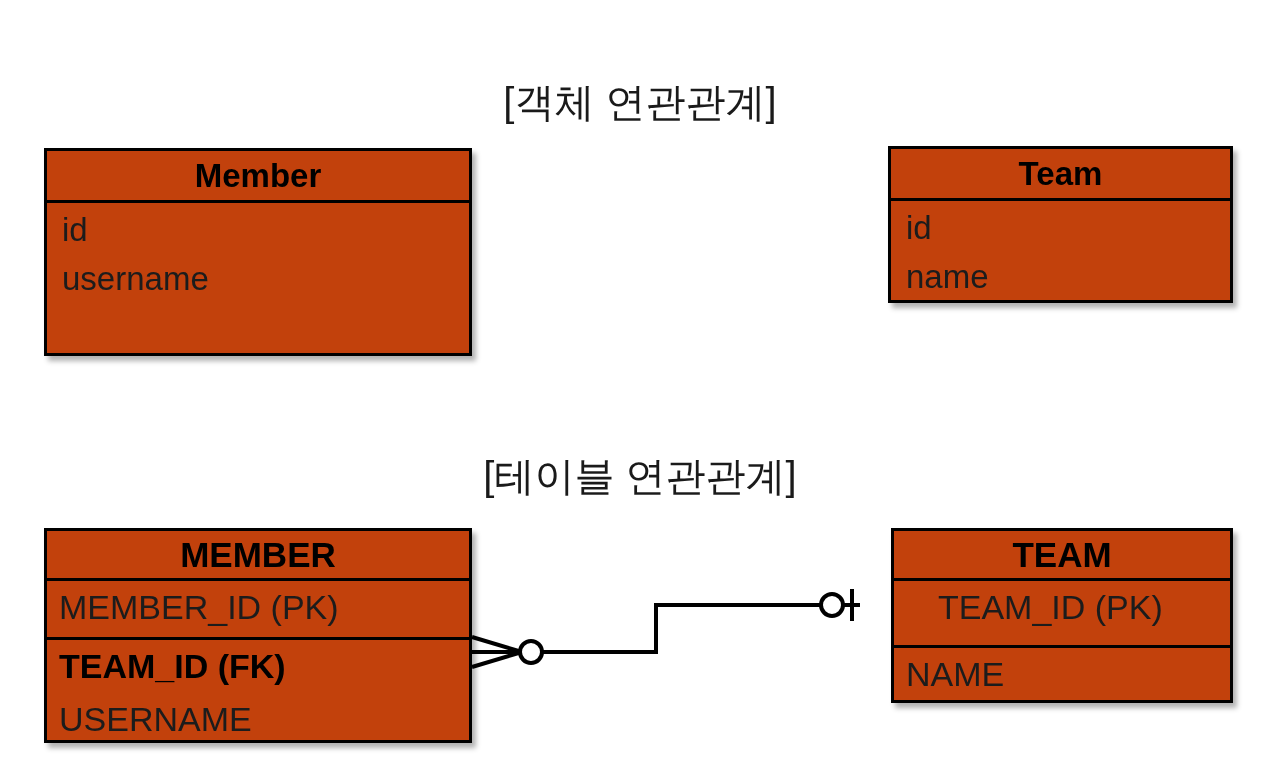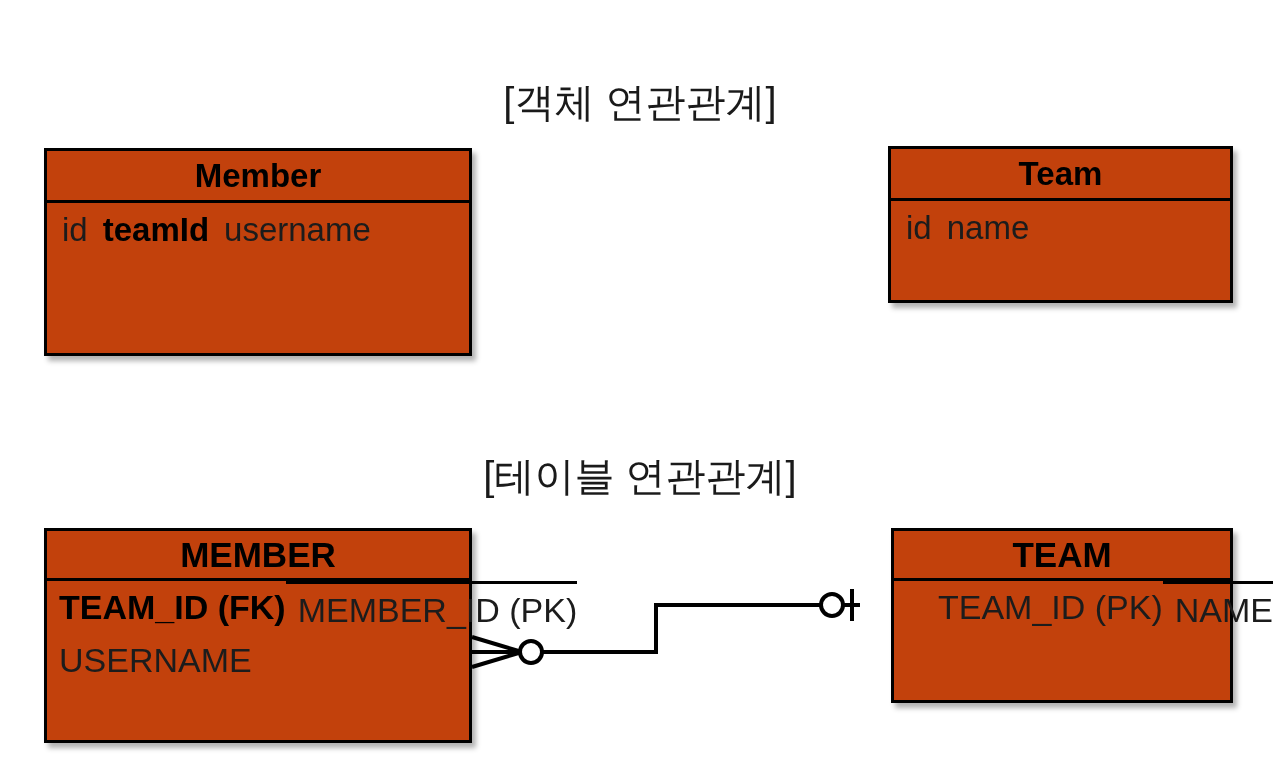--- a/index.html
+++ b/index.html
@@ -46,21 +46,21 @@
     text-align: center;
     font-weight: bold;
     border-bottom: 3px solid #000000;
     display: flex;
     align-items: center;
     justify-content: center;
     color: #000000;
   }
   .entity .ent-body {
     display: flex;
-    flex-direction: row;
+    flex-direction: column;
     justify-content: flex-start;
   }
   .entity .ent-body.split > .group + .group {
     border-top: 3px solid #000000;
   }
   .entity .field {
     color: #1c1c1c;
     white-space: nowrap;
     overflow: hidden;
   }
@@ -101,44 +101,43 @@
 </style>
 </head>
 <body>
 
 <div class="section-title" id="title-object">[객체 연관관계]</div>
 
 <div class="entity obj" id="box-member">
   <div class="ent-header">Member</div>
   <div class="ent-body">
     <div class="field">id</div>
-    <div class="field bold">teamId</div>
     <div class="field">username</div>
   </div>
 </div>
 
 <div class="entity obj" id="box-team">
   <div class="ent-header">Team</div>
   <div class="ent-body">
     <div class="field">id</div>
     <div class="field">name</div>
   </div>
 </div>
 
 <div class="section-title" id="title-table">[테이블 연관관계]</div>
 
 <div class="entity tbl" id="box-member-table">
   <div class="ent-header">MEMBER</div>
   <div class="ent-body split">
+    <div class="group g1">
+      <div class="field">MEMBER_ID (PK)</div>
+    </div>
     <div class="group g2">
       <div class="field bold">TEAM_ID (FK)</div>
       <div class="field">USERNAME</div>
-    </div>
-    <div class="group g1">
-      <div class="field">MEMBER_ID (PK)</div>
     </div>
   </div>
 </div>
 
 <div class="entity tbl" id="box-team-table">
   <div class="ent-header">TEAM</div>
   <div class="ent-body split">
     <div class="group g1">
       <div class="field">TEAM_ID (PK)</div>
     </div>

